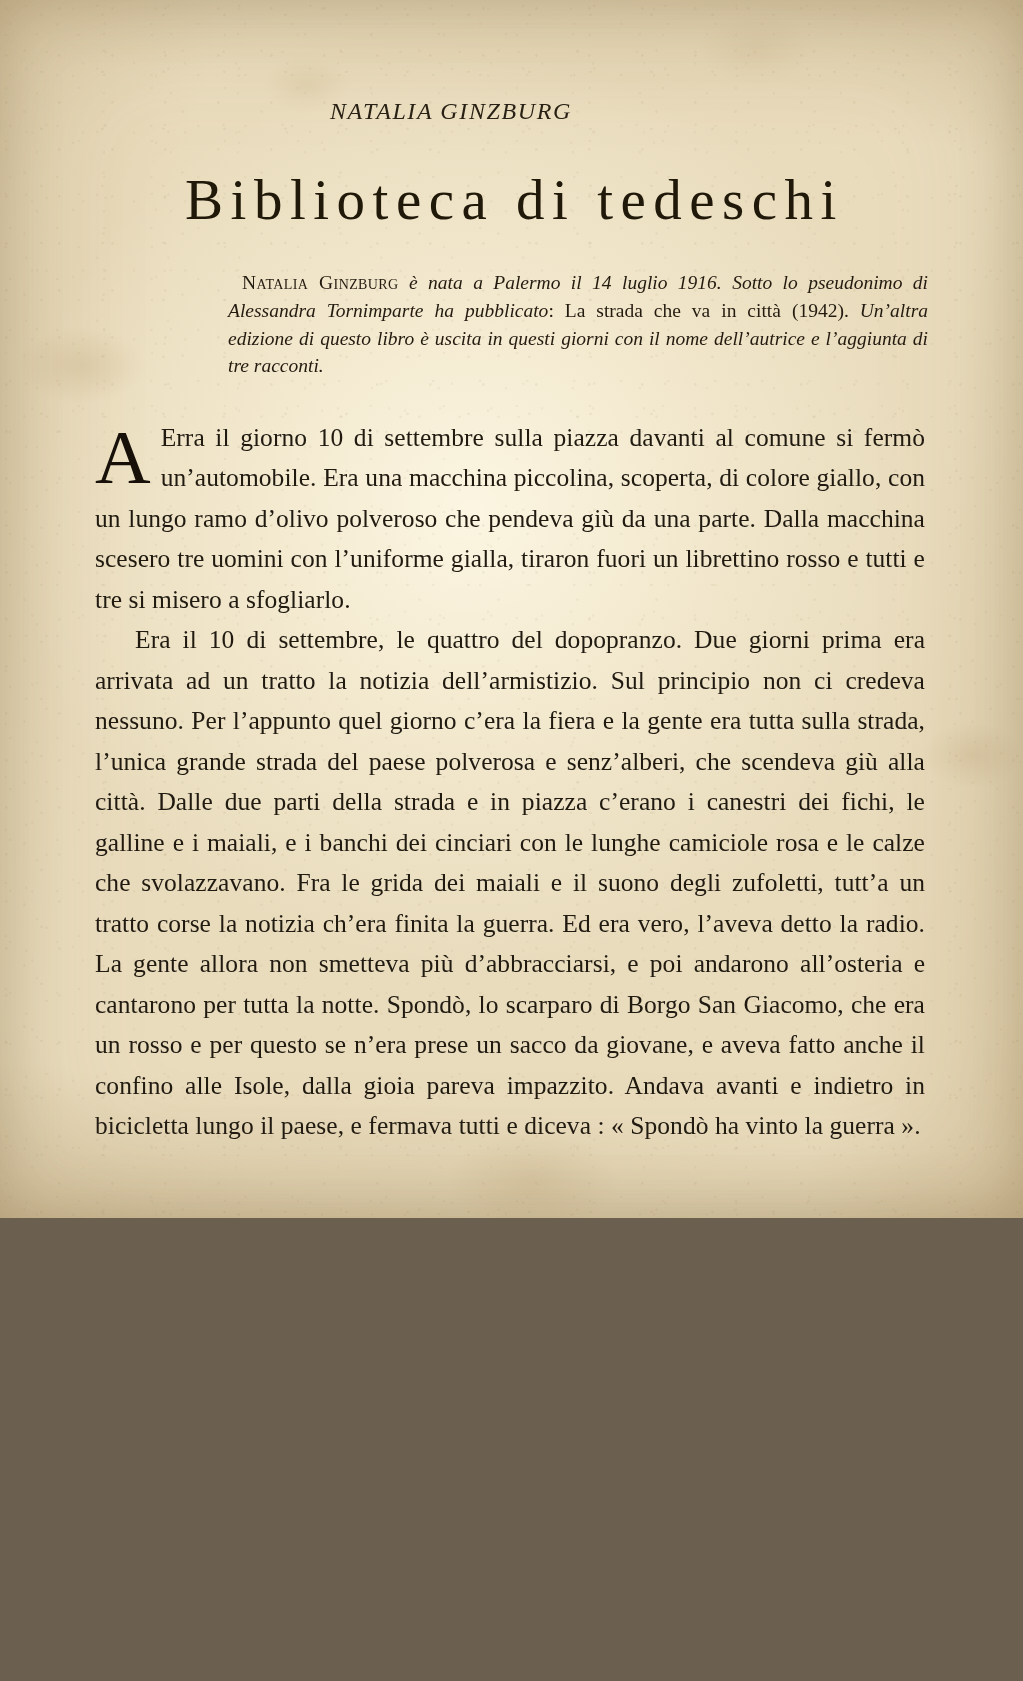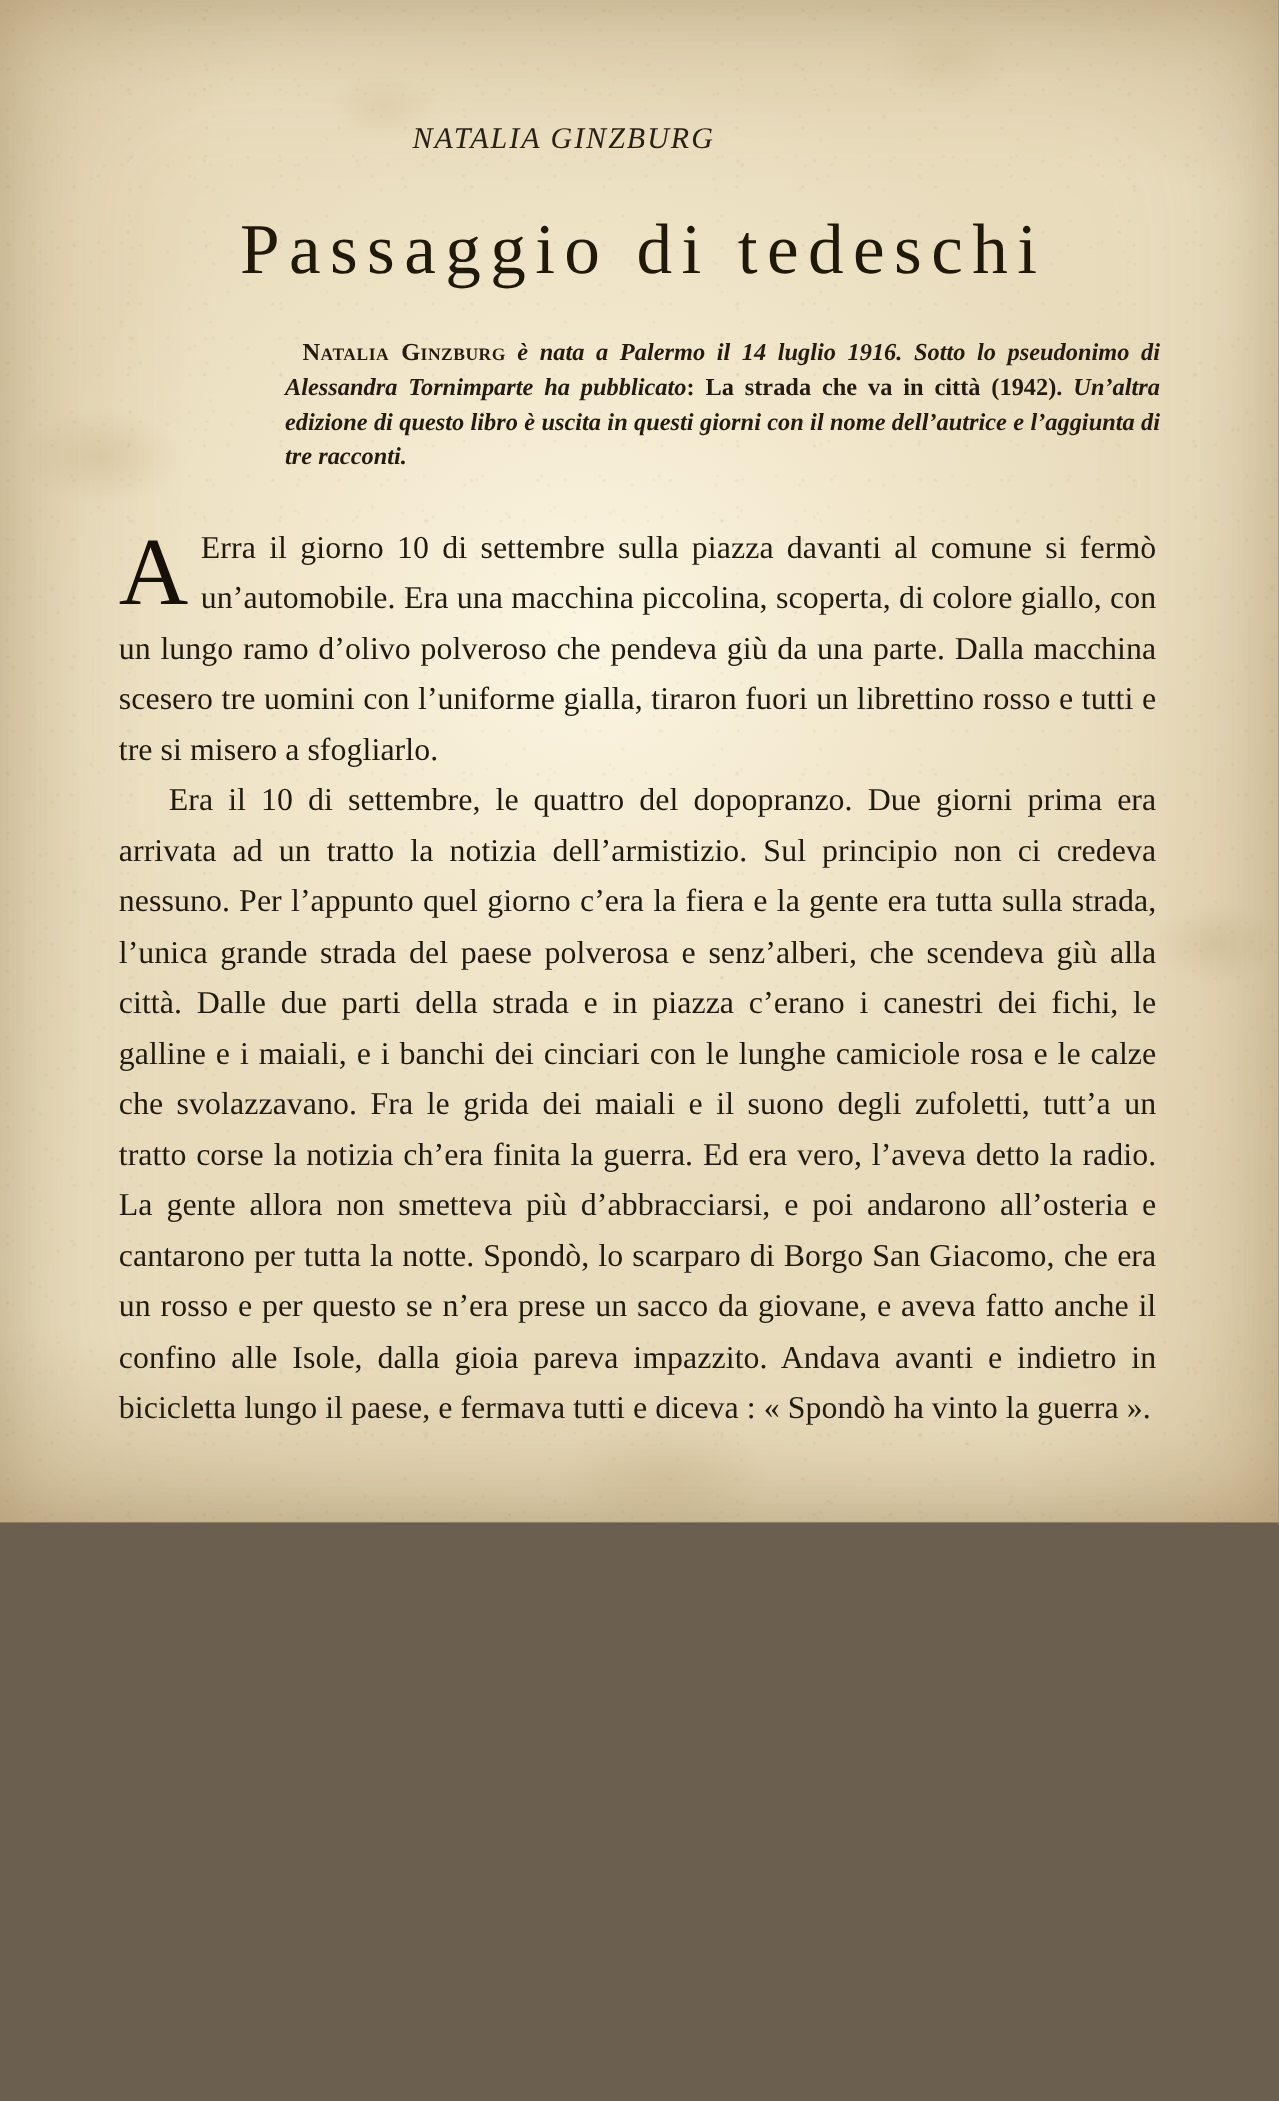--- a/index.html
+++ b/index.html
@@ -85,21 +85,21 @@
   }
   .title-l1 { display: block; padding-left: 6px; }
   .title-l2 { display: block; margin-top: 20px; letter-spacing: 9px; padding-left: 4px; }
 
   
   .bio {
     margin: 40px 95px 0 228px;
     font-size: 19.5px;
     line-height: 1.42;
     text-align: justify;
-    font-weight: bold;
+    font-weight: normal;
     color: #241b10;
     text-indent: 14px;
   }
   .bio .sc {
     font-variant: small-caps;
     letter-spacing: 0.4px;
   }
   .bio .it { font-style: italic; }
   .bio .up { font-style: normal; }
 
@@ -152,21 +152,21 @@
 <div class="page">
 
   <div class="grain"></div>
   <div class="foxing"></div>
 
   <div class="content">
 
     <div class="runhead">NATALIA GINZBURG</div>
 
     <h1 class="title">
-      <span class="title-l1">Passaggio di tedeschi</span>
+      <span class="title-l1">Biblioteca di tedeschi</span>
     </h1>
 
     <div class="bio">
       <span class="sc">Natalia Ginzburg</span><span class="it"> è nata a Palermo il 14 luglio 1916. Sotto lo pseudonimo di Alessandra Tornimparte ha pubblicato</span><span class="up">: La strada che va in città (1942).</span><span class="it"> Un’altra edizione di questo libro è uscita in questi giorni con il nome dell’autrice e l’aggiunta di tre racconti.</span>
     </div>
 
     <div class="body">
       <p class="first">
         <span class="dropcap">A</span><span>Erra il giorno 10 di settembre sulla piazza davanti al comune si fermò un’automobile. Era una macchina piccolina, scoperta, di colore giallo, con un lungo ramo d’olivo polveroso che pendeva giù da una parte. Dalla macchina scesero tre uomini con l’uniforme gialla, tiraron fuori un librettino rosso e tutti e tre si misero a sfogliarlo.</span>
       </p>

